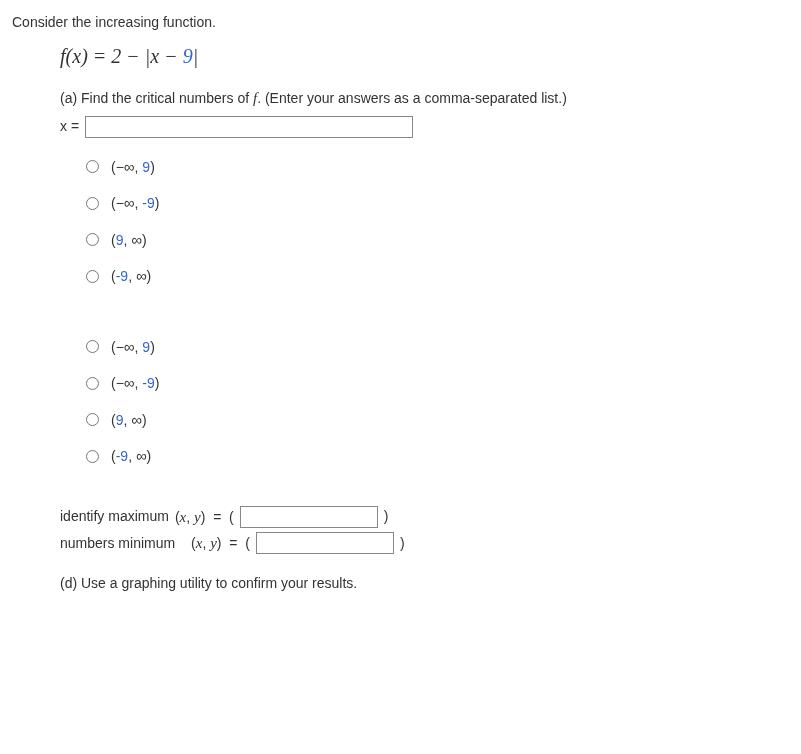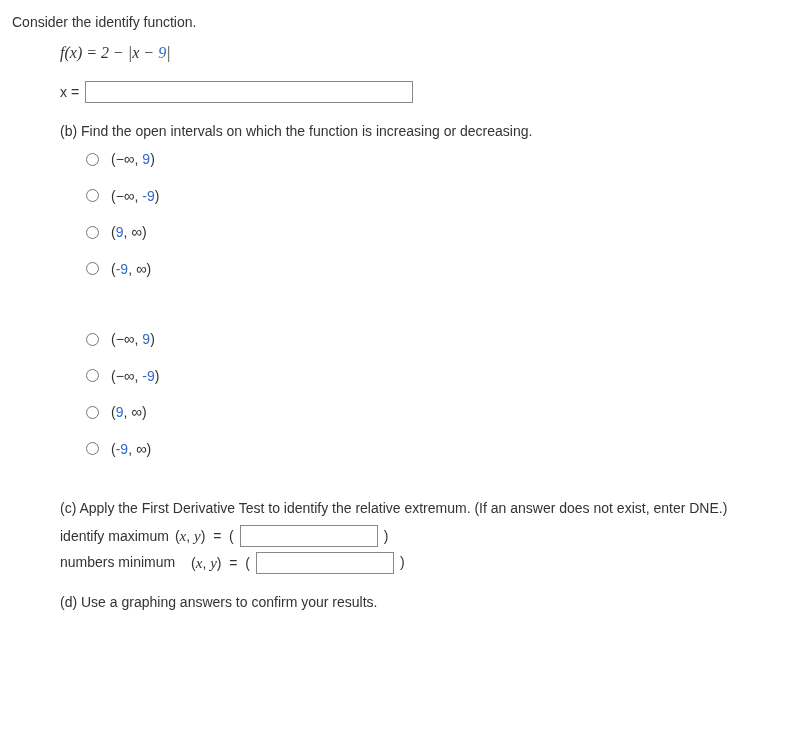--- a/index.html
+++ b/index.html
@@ -13,21 +13,21 @@
     }
     .intro-text {
       margin-bottom: 8px;
     }
     .indent {
       margin-left: 48px;
     }
     .function-display {
       font-family: "Times New Roman", Times, serif;
       font-style: italic;
-      font-size: 16px;
+      font-size: 20px;
       margin-bottom: 16px;
     }
     .question-block {
       margin-bottom: 18px;
     }
     .part-label {
       margin-bottom: 6px;
     }
     .italic-f {
       font-style: italic;
@@ -74,35 +74,37 @@
     .blue-num {
       color: #3366cc;
     }
     .infinity {
       font-size: 15px;
     }
   </style>
 </head>
 <body>
 
-<div class="intro-text">Consider the identify function.</div>
+<div class="intro-text">Consider the increasing function.</div>
 
 <div class="indent function-display">
   <span>f</span>(<span>x</span>) = 2 − |<span>x</span> − <span class="blue-num">9</span>|
 </div>
 
 <div class="indent question-block">
+  <div class="part-label">
+    <span>(a) Find the critical numbers of </span><span class="italic-f">f</span><span>. (Enter your answers as a comma-separated list.)</span>
+  </div>
   <div class="answer-row">
     <span>x =</span>
     <input type="text" class="text-input wide-input" style="">
   </div>
 </div>
 
 <div class="indent question-block">
-  <div class="part-label">(b) Find the open intervals on which the function is increasing or decreasing.</div>
 
   <div class="options-list">
     <div class="option-row">
       <input type="radio" name="inc" style="">
       <span class="option-label">(−<span class="infinity">∞</span>, <span class="blue-num">9</span>)</span>
     </div>
     <div class="option-row">
       <input type="radio" name="inc" style="">
       <span class="option-label">(−<span class="infinity">∞</span>, <span class="blue-num">-9</span>)</span>
     </div>
@@ -134,30 +136,29 @@
     <div class="option-row">
       <input type="radio" name="dec" style="">
       <span class="option-label">(<span class="blue-num">-9</span>, <span class="infinity">∞</span>)</span>
     </div>
   </div>
 </div>
 
 <div style="height:20px;"></div>
 
 <div class="indent question-block">
-  <div class="part-label">(c) Apply the First Derivative Test to identify the relative extremum. (If an answer does not exist, enter DNE.)</div>
   <div class="answer-row">
     <span>identify maximum</span>
     <span>(<span class="italic-f">x</span>, <span class="italic-f">y</span>)&nbsp; =&nbsp; (</span>
     <input type="text" class="text-input small-input" style="">
     <span>)</span>
   </div>
   <div class="answer-row">
     <span>numbers minimum</span>&nbsp;
     <span>(<span class="italic-f">x</span>, <span class="italic-f">y</span>)&nbsp; =&nbsp; (</span>
     <input type="text" class="text-input small-input" style="">
     <span>)</span>
   </div>
 </div>
 
 <div class="indent question-block">
-  <div class="part-label">(d) Use a graphing answers to confirm your results.</div>
+  <div class="part-label">(d) Use a graphing utility to confirm your results.</div>
 </div>
 
 </body></html>

